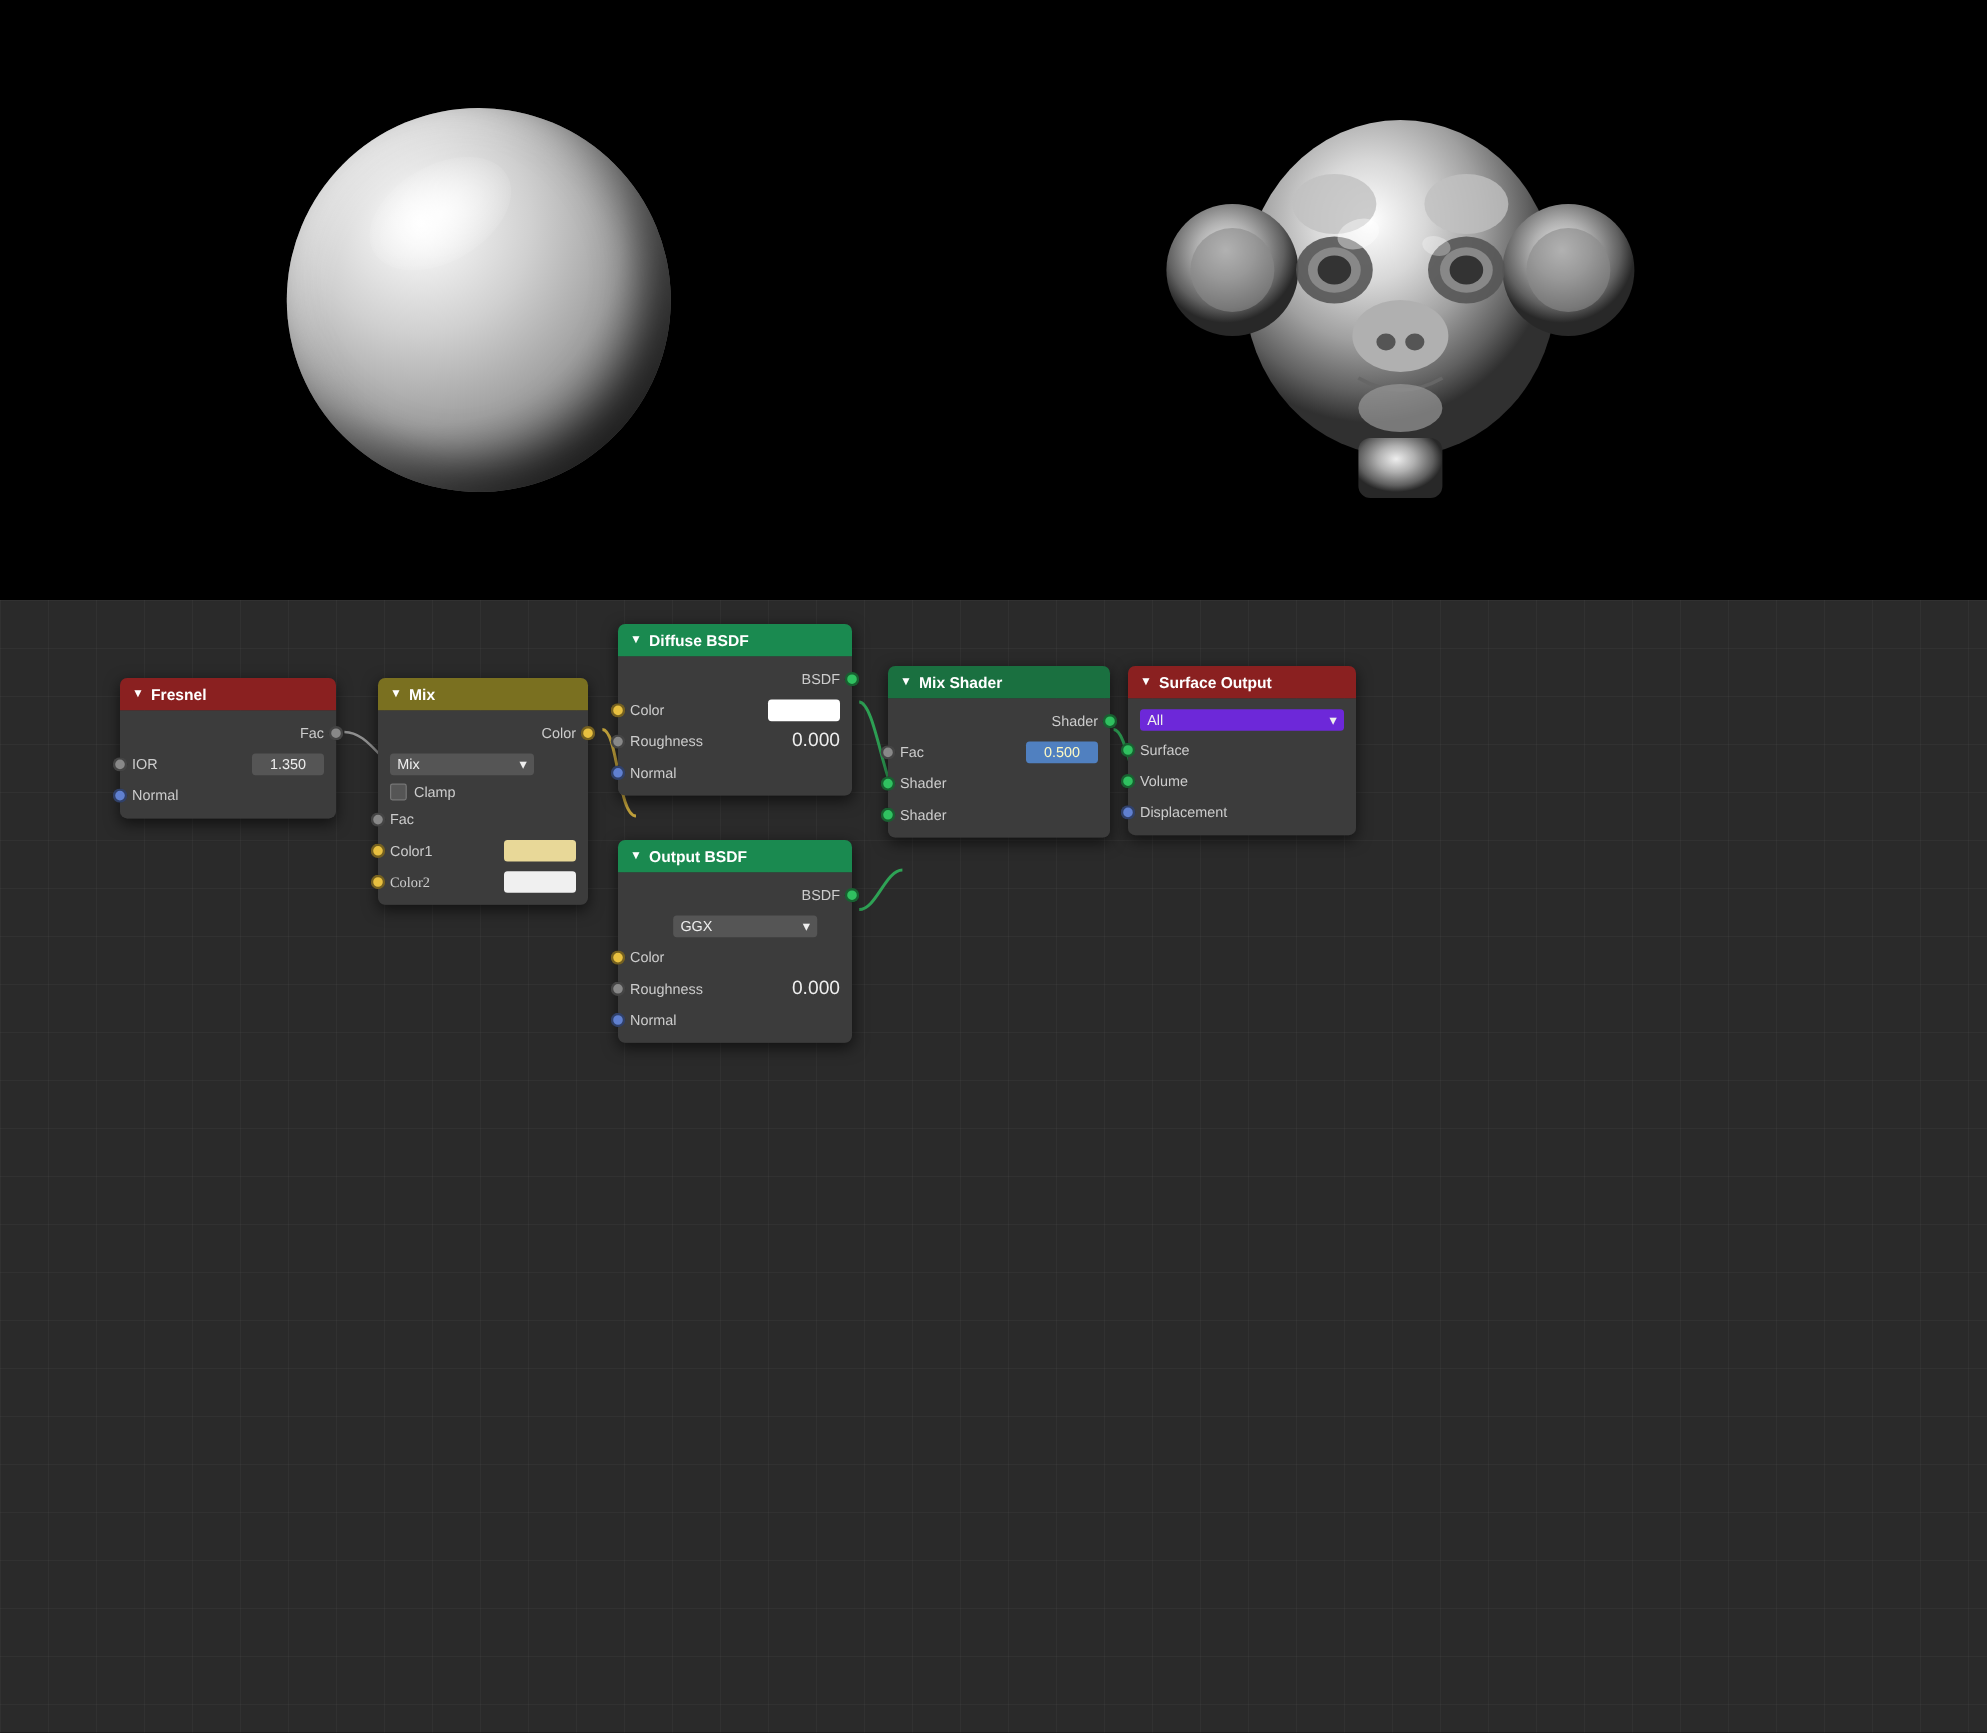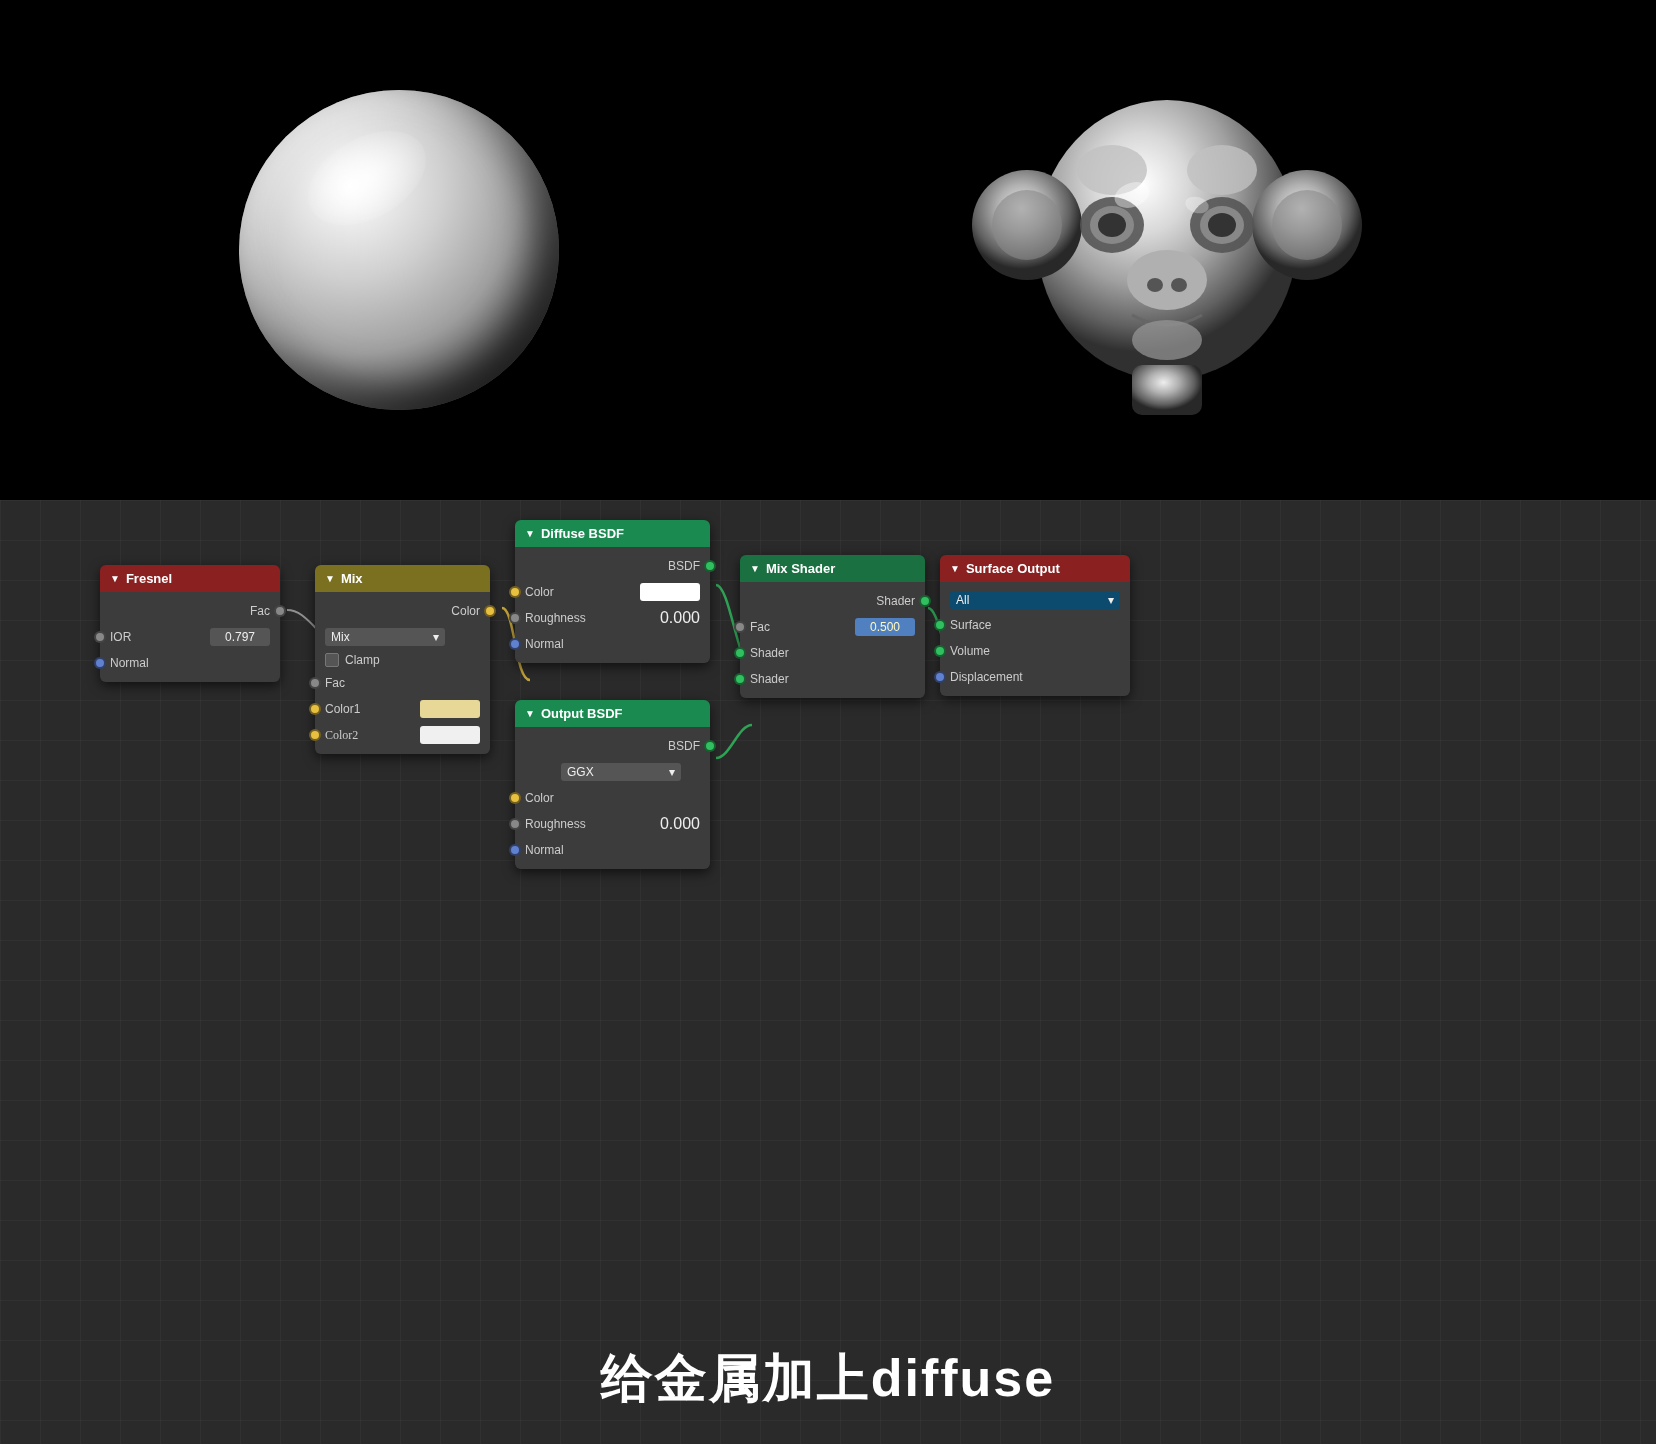--- a/index.html
+++ b/index.html
@@ -246,21 +246,21 @@
 
     
     .node-select-row {
       display: flex;
       align-items: center;
       padding: 3px 10px;
       gap: 6px;
     }
 
     .select-box {
-      background: #0c4a6e;
+      background: #6d28d9;
       color: #eee;
       padding: 2px 6px;
       border-radius: 3px;
       font-size: 12px;
       flex: 1;
       display: flex;
       align-items: center;
       justify-content: space-between;
     }
 
@@ -362,21 +362,21 @@
     <div class="node-body">
 
       <div class="node-row row-right" style="position:relative;">
         <span class="node-right-label">Fac</span>
         <div class="socket socket-gray socket-right" style="right:-6px; top:50%; transform:translateY(-50%);"></div>
       </div>
 
       <div class="node-row" style="position:relative;">
         <div class="socket socket-gray socket-left" style="left:-6px; top:50%; transform:translateY(-50%);"></div>
         <span class="node-row-label">IOR</span>
-        <span class="node-ior-value">0.797</span>
+        <span class="node-ior-value">1.350</span>
       </div>
 
       <div class="node-row" style="position:relative;">
         <div class="socket socket-blue socket-left" style="left:-6px; top:50%; transform:translateY(-50%);"></div>
         <span class="node-row-label">Normal</span>
       </div>
     </div>
   </div>
 
   <div class="node" style="left: 315px; top: 65px; min-width: 175px;">
@@ -544,17 +544,14 @@
         <span class="node-row-label">Volume</span>
       </div>
 
       <div class="node-row" style="position:relative;">
         <div class="socket socket-blue socket-left" style="left:-6px; top:50%; transform:translateY(-50%);"></div>
         <span class="node-row-label">Displacement</span>
       </div>
     </div>
   </div>
 
-  <div class="subtitle">
-    <span>给金属加上diffuse</span>
-  </div>
 
 </div>
 
 </body></html>

